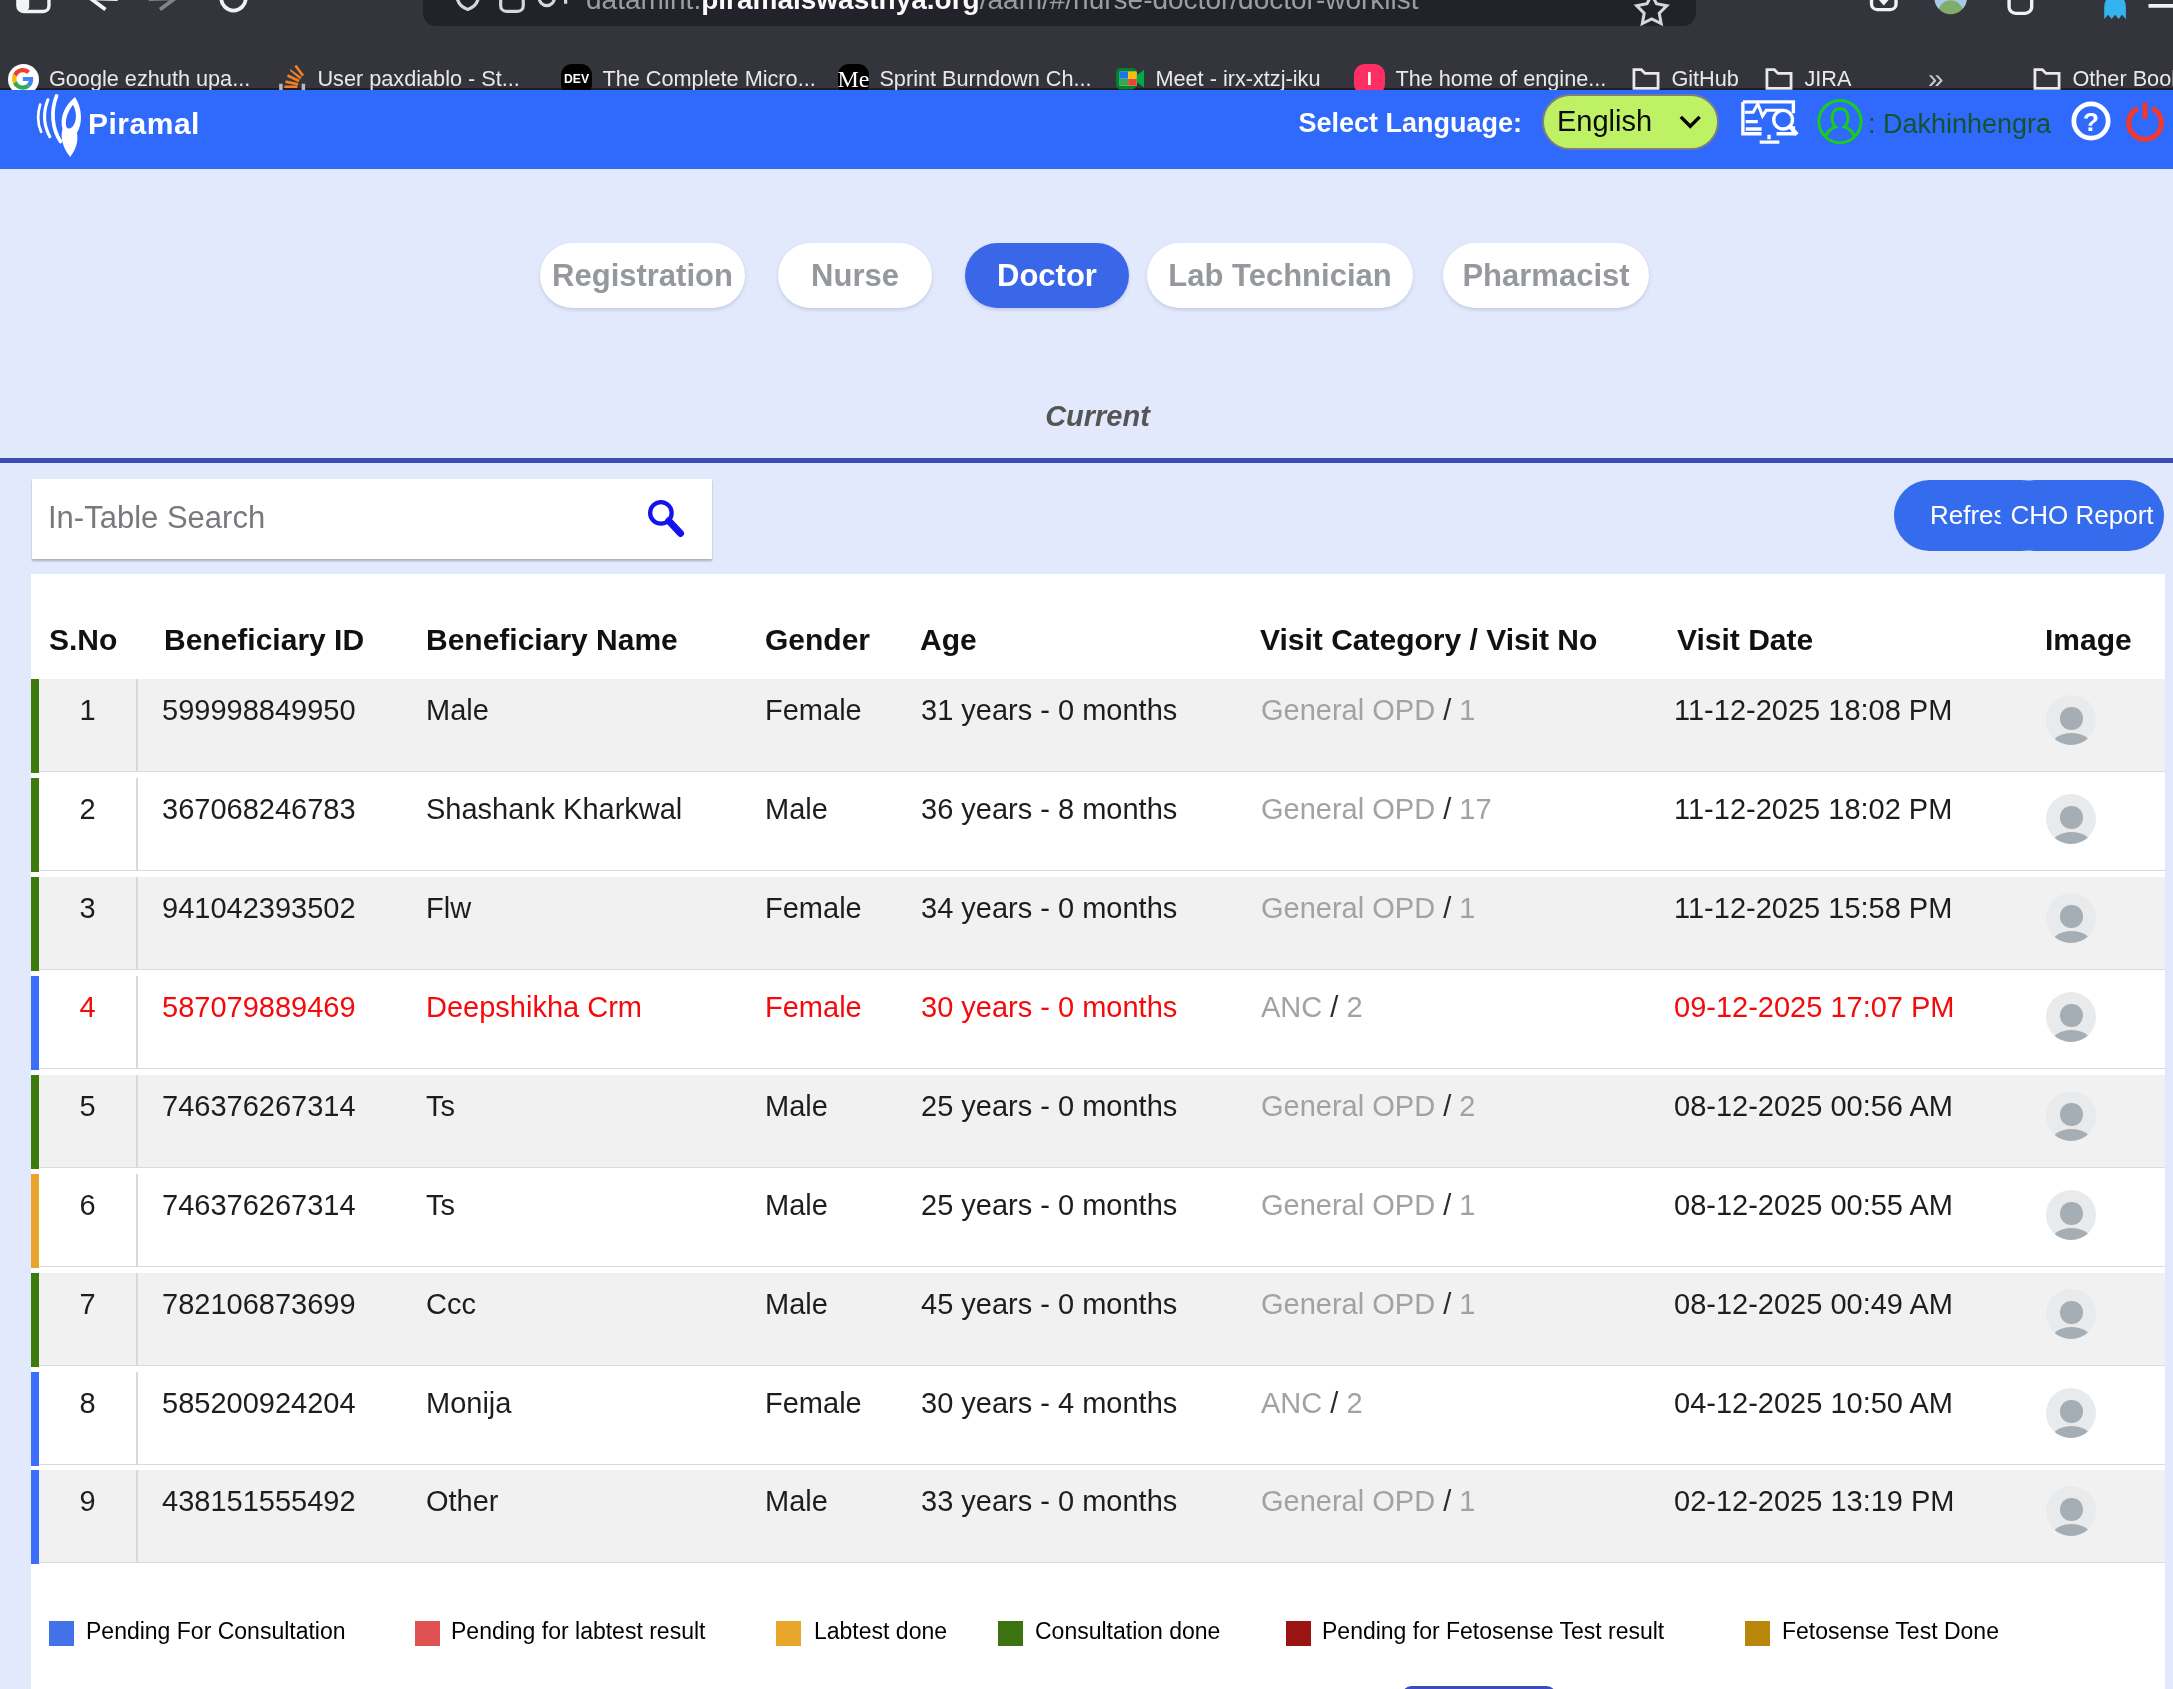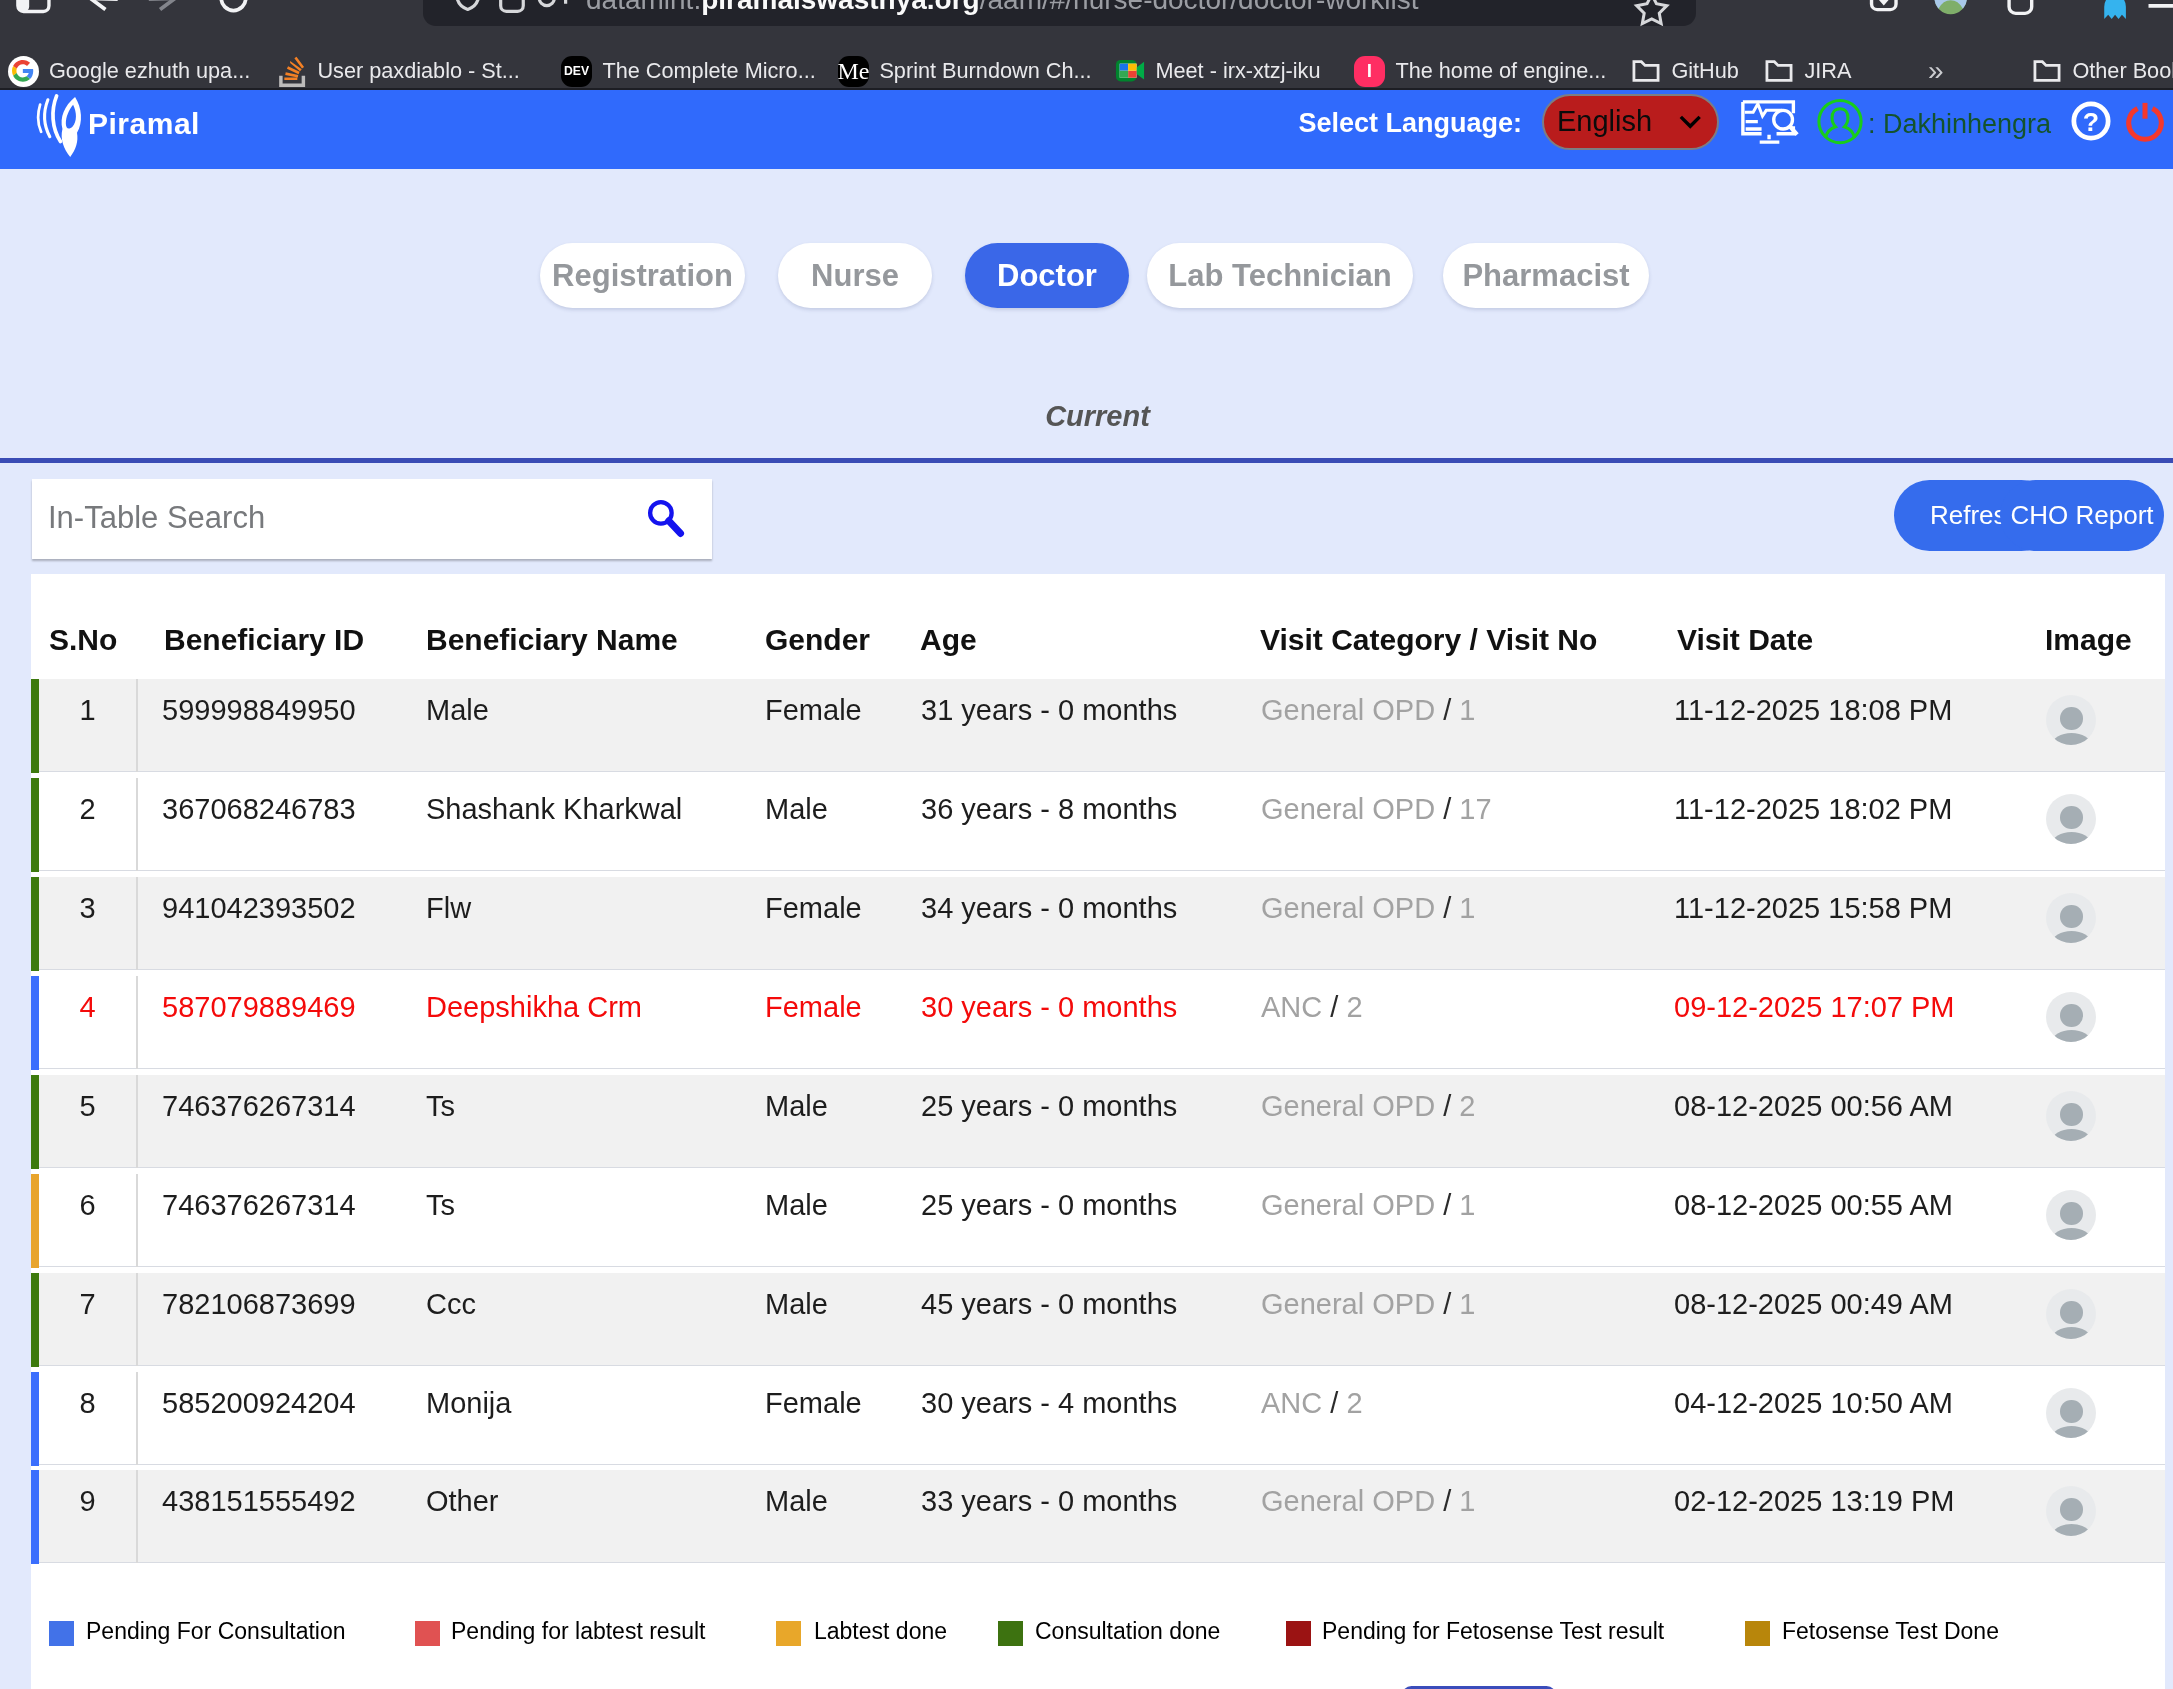--- a/index.html
+++ b/index.html
@@ -4,30 +4,30 @@
 <style>
   * { margin:0; padding:0; box-sizing:border-box; }
   html,body { width:2173px; height:1689px; overflow:hidden; }
   body { font-family:"Liberation Sans", sans-serif; background:#e2e9fc; position:relative; }
   .abs { position:absolute; }
 
   
   #chrome { position:absolute; left:0; top:0; width:2173px; height:90px; background:#34353c; }
   #urlbar { position:absolute; left:423px; top:-22.6px; width:1273px; height:49px; background:#22232a; border-radius:13px; }
   #bmbar { position:absolute; left:0; top:35px; width:2173px; height:56px; color:#e9e9ec; font-size:21.7px; }
-  .bmit { position:absolute; top:8px; height:56px; display:flex; align-items:center; gap:10.4px; white-space:nowrap; }
+  .bmit { position:absolute; top:16px; height:56px; display:flex; align-items:center; gap:10.4px; white-space:nowrap; }
   .fav { width:30px; height:30px; border-radius:11px; display:flex; align-items:center; justify-content:center; flex:0 0 auto; }
   #chromeline { position:absolute; left:0; top:88px; width:2173px; height:2.8px; background:#1d1e24; }
 
   
   #apphead { position:absolute; left:0; top:90px; width:2173px; height:79px; background:#306afc; }
   #applogo { position:absolute; left:38px; top:2.8px; }
   #piramaltxt { position:absolute; left:88px; top:107px; color:#fff; font-size:30px; font-weight:bold; letter-spacing:0.5px; }
   #selLang { position:absolute; left:1287px; top:108px; width:235px; text-align:right; color:#fff; font-size:27px; font-weight:bold; }
-  #engsel { position:absolute; left:1542px; top:94px; width:177px; height:56px; background:#b91c1c; border:2.8px solid #7d7e82; border-radius:28px; color:#0b0b0b; font-size:29px; line-height:50px; padding-left:13px; }
+  #engsel { position:absolute; left:1542px; top:94px; width:177px; height:56px; background:#bef264; border:2.8px solid #7d7e82; border-radius:28px; color:#0b0b0b; font-size:29px; line-height:50px; padding-left:13px; }
   #engsel .chev { position:absolute; right:15px; top:18px; }
   #userTxt { position:absolute; left:1868px; top:109px; color:#14532d; font-size:27px; }
 
   
   .pill { position:absolute; top:243px; height:65px; border-radius:33px; background:#fff; color:#95989c; font-size:31px; font-weight:bold; display:flex; align-items:center; justify-content:center; box-shadow:0 1.9px 3.8px rgba(60,70,120,0.18); }
   .pill.act { background:#3a67e8; color:#fff; }
 
   #current { position:absolute; top:400px; left:980px; width:235px; text-align:center; color:#555; font-size:29px; font-weight:bold;font-style:italic; }
   #divline { position:absolute; left:0; top:458px; width:2173px; height:4.7px; background:#3a4cb5; }
 

